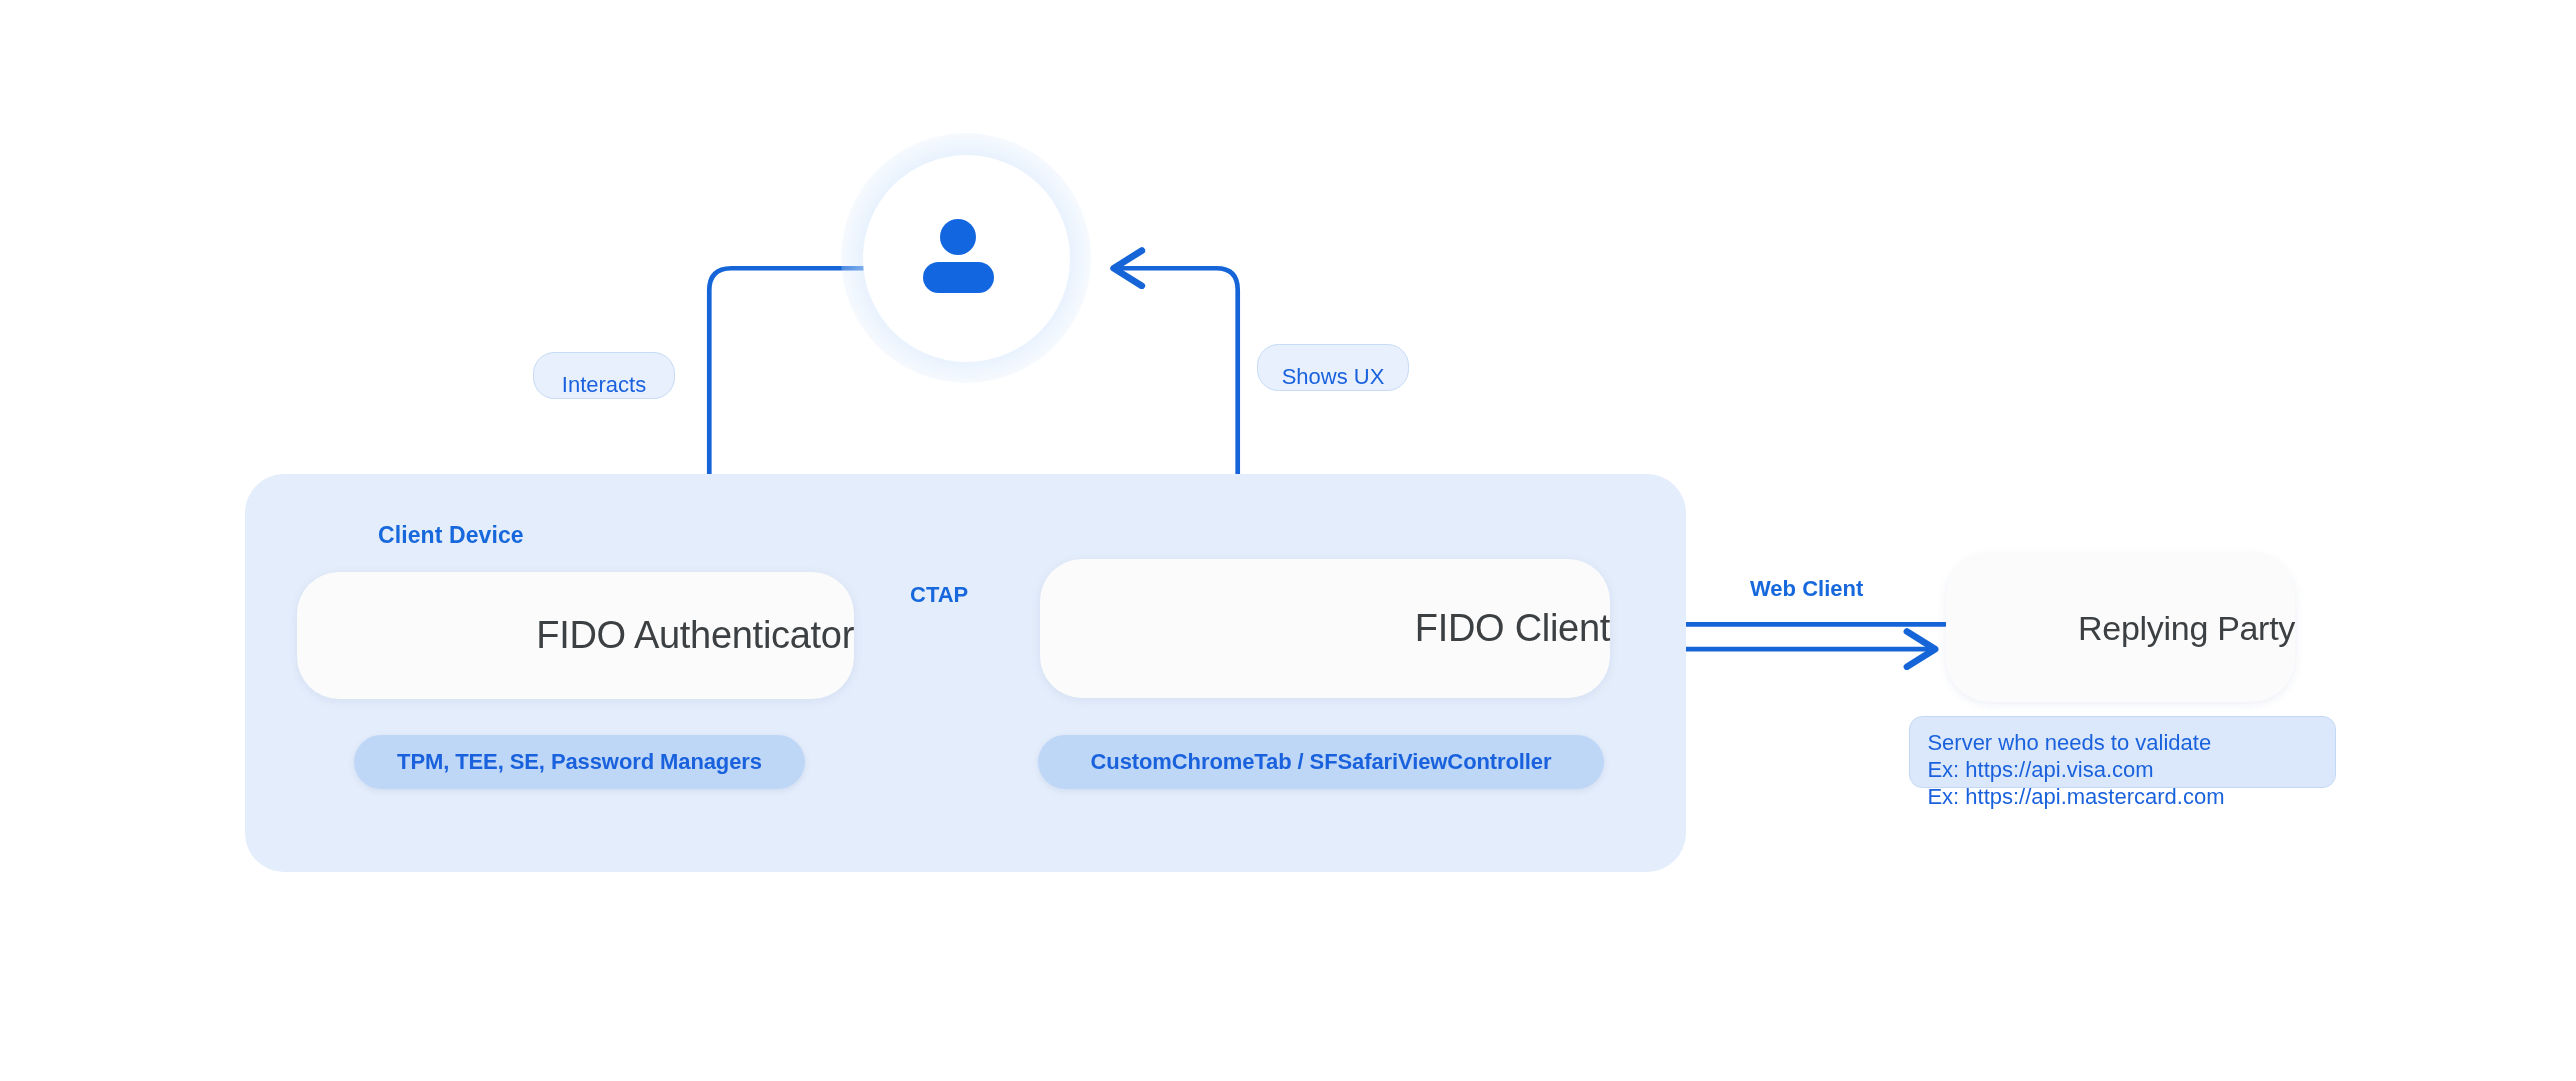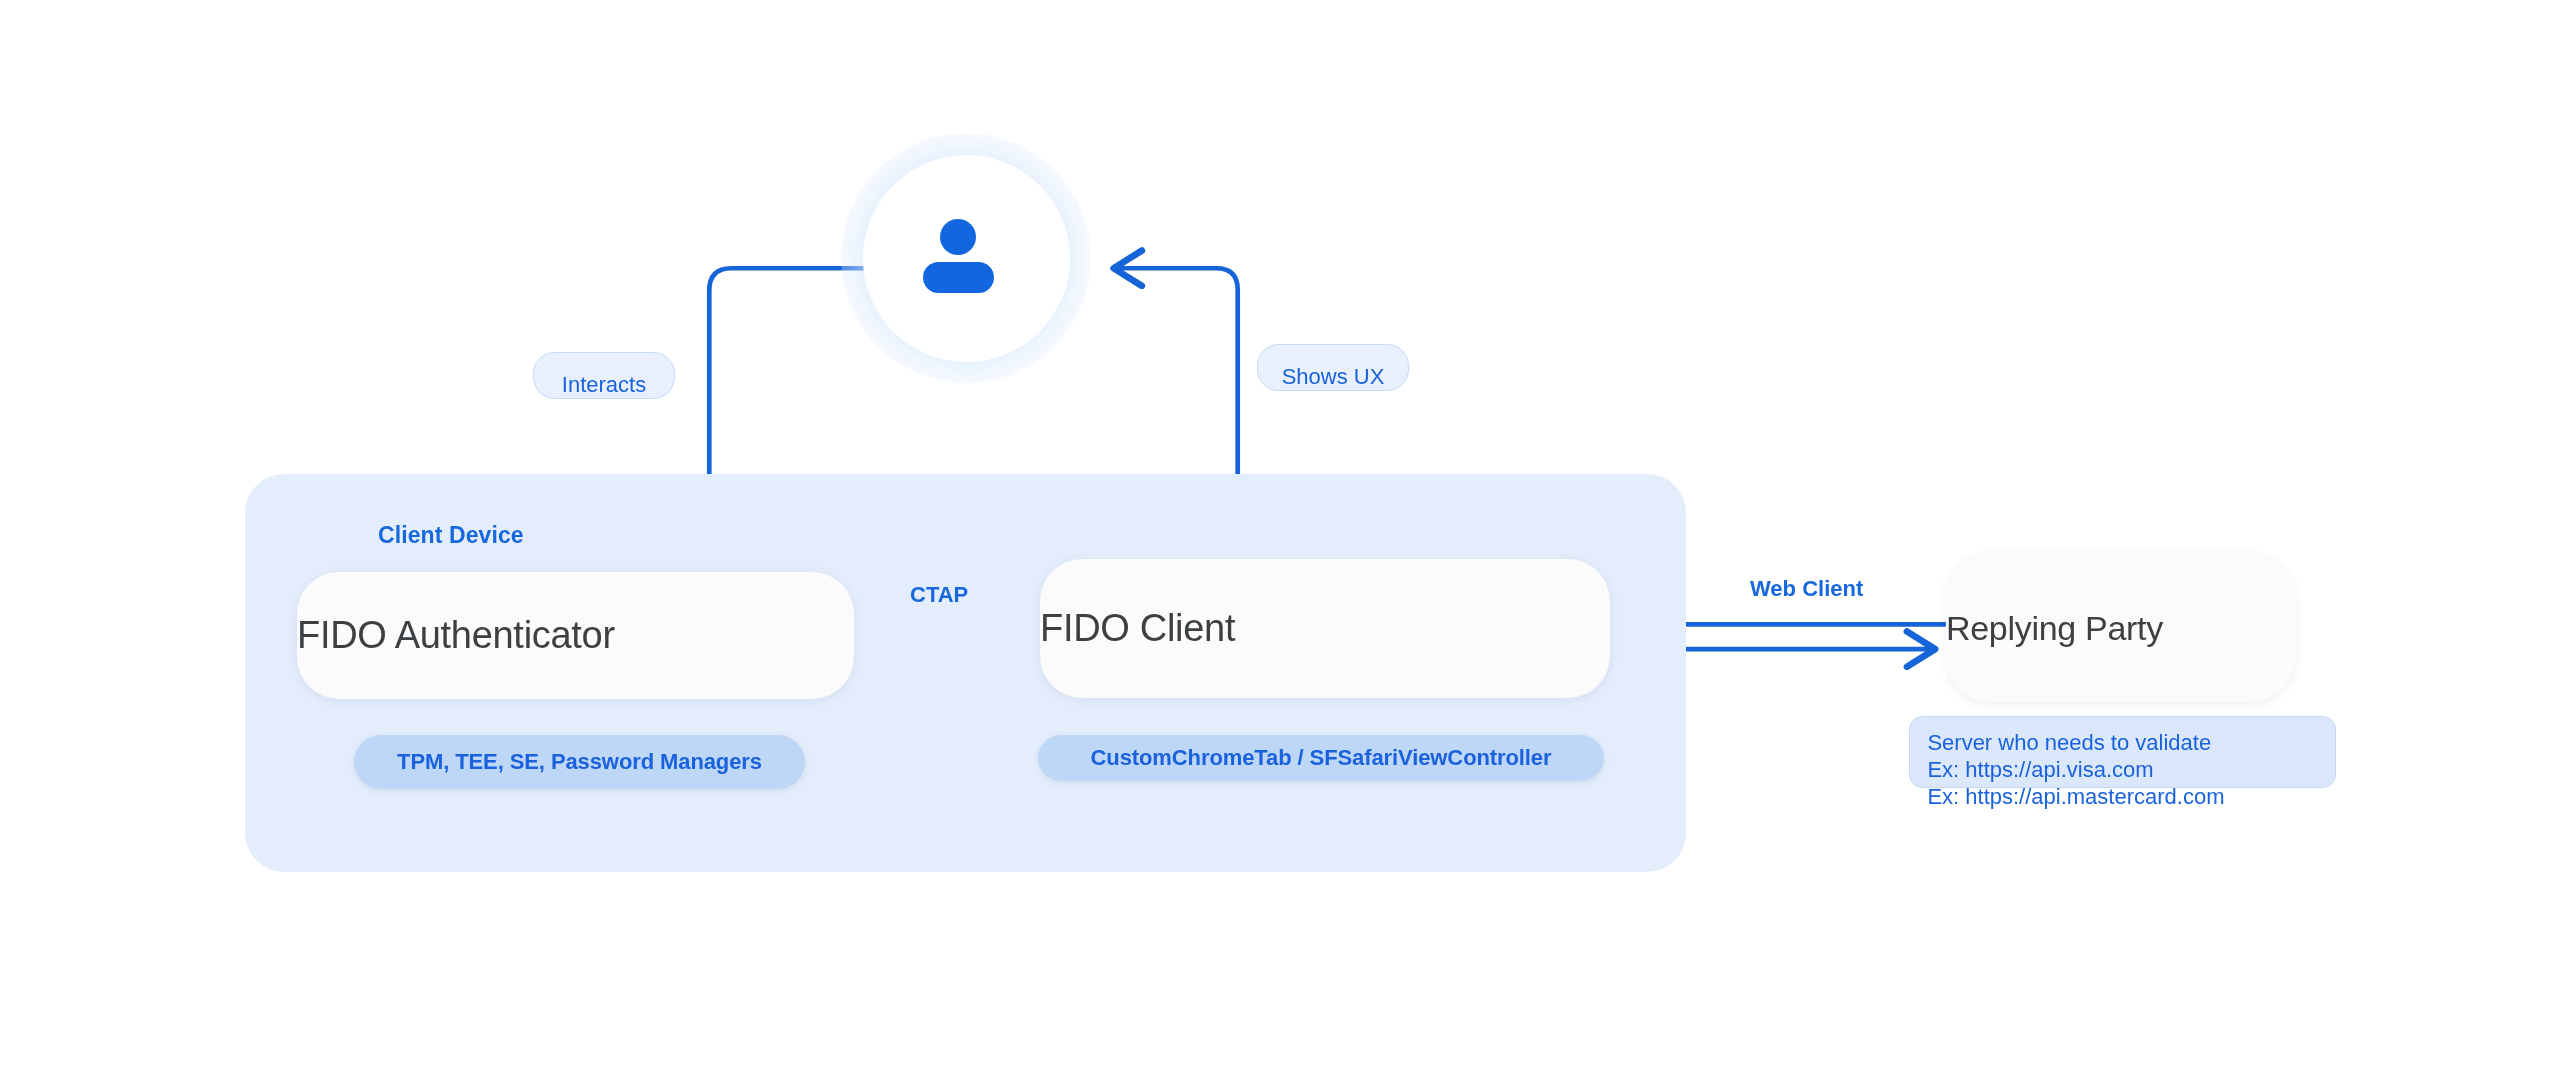--- a/index.html
+++ b/index.html
@@ -54,21 +54,21 @@
   }
 
   
   .node-card {
     position: absolute;
     background: #fbfbfb;
     border-radius: 42px;
     box-shadow: 0 2px 9.4px rgba(80, 110, 160, 0.11);
     display: flex;
     align-items: center;
-    justify-content: flex-start;
+    justify-content: flex-end;
   }
   .node-card .node-title {
     font-size: 38px;
     font-weight: 400;
     color: #3c4043;
     letter-spacing: -0.3px;
     white-space: nowrap;
   }
 
   #node-authenticator {
@@ -114,21 +114,21 @@
   #pill-authenticator-tech {
     left: 354px;
     top: 735px;
     width: 451px;
     height: 54px;
   }
   #pill-client-tech {
     left: 1038px;
     top: 735px;
     width: 566px;
-    height: 46px;
+    height: 54px;
   }
 
   
   #rp-info-box {
     position: absolute;
     left: 1909px;
     top: 716px;
     width: 427px;
     height: 72px;
     background: #dbe8fb;

